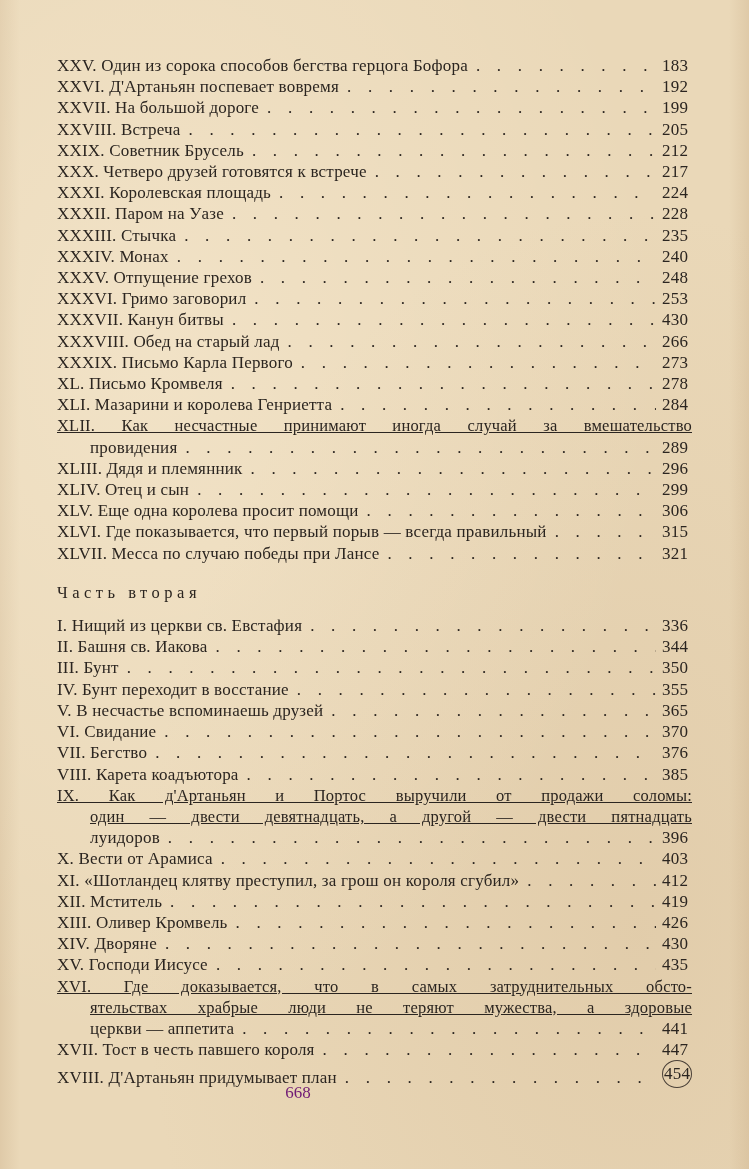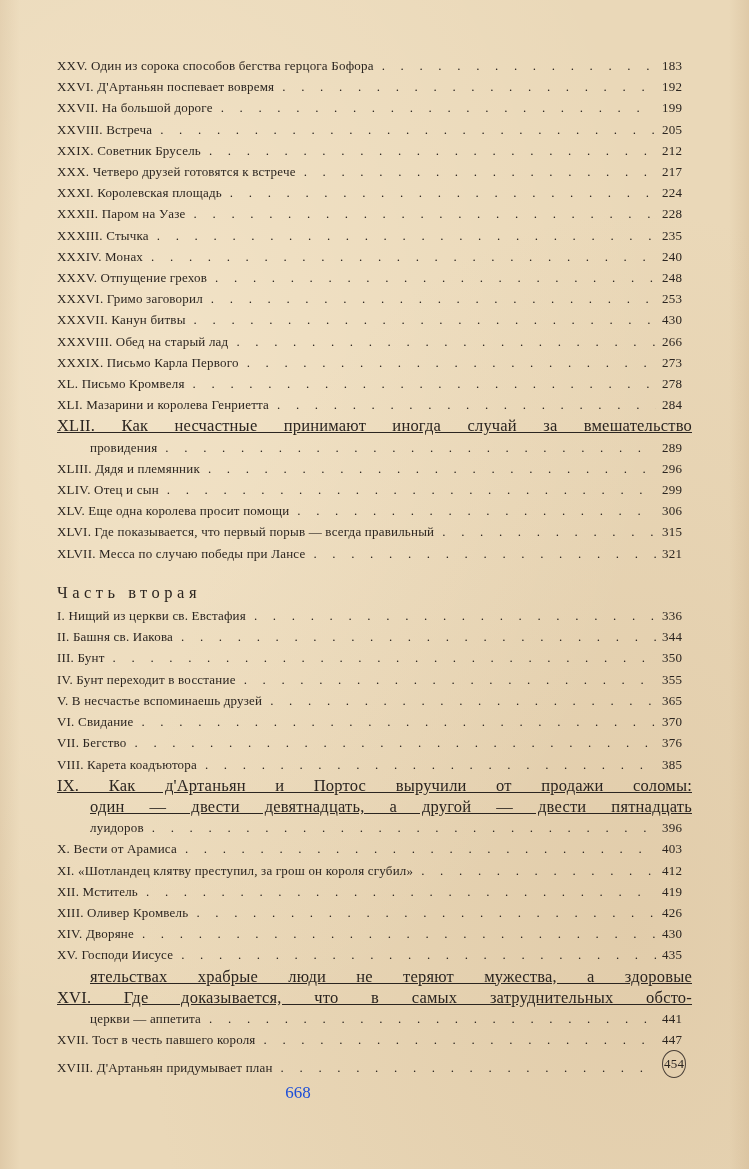--- a/index.html
+++ b/index.html
@@ -10,47 +10,47 @@
       radial-gradient(ellipse at 20% 30%, rgba(255,245,225,0.35), rgba(0,0,0,0) 60%),
       radial-gradient(ellipse at 85% 80%, rgba(200,170,130,0.25), rgba(0,0,0,0) 55%),
       linear-gradient(90deg, rgba(190,160,120,0.25) 0px, rgba(0,0,0,0) 20px, rgba(0,0,0,0) 729px, rgba(190,160,120,0.25) 749px);
     font-family: "Liberation Serif", "DejaVu Serif", serif;
     color: #2b2520;
     position: relative;
   }
   .page { position: absolute; left: 57px; top: 55px; width: 635px; }
   .entry {
     display: flex; align-items: flex-end;
-    font-size: 13px; line-height: 21.2px;
+    font-size: 17px; line-height: 21.2px;
     letter-spacing: 0.2px;
   }
   .entry .title { white-space: nowrap; }
   .entry .dots {
     flex: 1; overflow: hidden; white-space: nowrap;
     letter-spacing: 6.2px; margin: 0 6px 0 8px; color: #2b2520;
   }
   .entry .dots::after {
     content: ". . . . . . . . . . . . . . . . . . . . . . . . . . . . . . . . . . . . . . . . . . . . . . . . . . . . . . . .";
   }
   .entry .num { width: 30px; text-align: left; flex: none; }
   .multi { font-size: 16.5px; line-height: 21.2px; letter-spacing: 0.2px; }
   .multi .line { text-align: justify; text-align-last: justify; white-space: nowrap; text-decoration: underline; }
   .multi .cont { padding-left: 33px; }
   .multi .entry { padding-left: 33px; }
   .part-heading {
     font-size: 16.5px; line-height: 21.2px; letter-spacing: 4.5px;
-    margin-top: 18px; margin-bottom: 2px;
+    margin-top: 18px; margin-bottom: 12px;
   }
   .circled {
     display: inline-block; border: 1.5px solid #4a4038; border-radius: 50%;
     padding: 4px 1px; margin-right: -3px; line-height: 18px;
   }
   .folio {
     position: absolute; top: 1083px; left: 0; width: 596px;
-    text-align: center; font-size: 17px; color: #1d4ed8;
+    text-align: center; font-size: 17px; color: #701a75;
   }
 </style>
 </head>
 <body>
 
 <div class="page">
 
   <div id="p1">
       <div class="entry">
         <span class="title">XXV. Один из сорока способов бегства герцога Бофора</span>
@@ -258,22 +258,22 @@
         <span class="num"><span>430</span></span>
       </div>
       <div class="entry">
         <span class="title">XV. Господи Иисусе</span>
         <span class="dots"></span>
         <span class="num"><span>435</span></span>
       </div>
     </div>
 
   <div class="multi">
+    <div class="line">XVI. Где доказывается, что в самых затруднительных обсто-</div>
     <div class="line cont">ятельствах храбрые люди не теряют мужества, а здоровые</div>
-    <div class="line">XVI. Где доказывается, что в самых затруднительных обсто-</div>
     <div class="entry">
       <span class="title">церкви — аппетита</span>
       <span class="dots"></span>
       <span class="num">441</span>
     </div>
   </div>
 
   <div id="p2end">
       <div class="entry">
         <span class="title">XVII. Тост в честь павшего короля</span>

